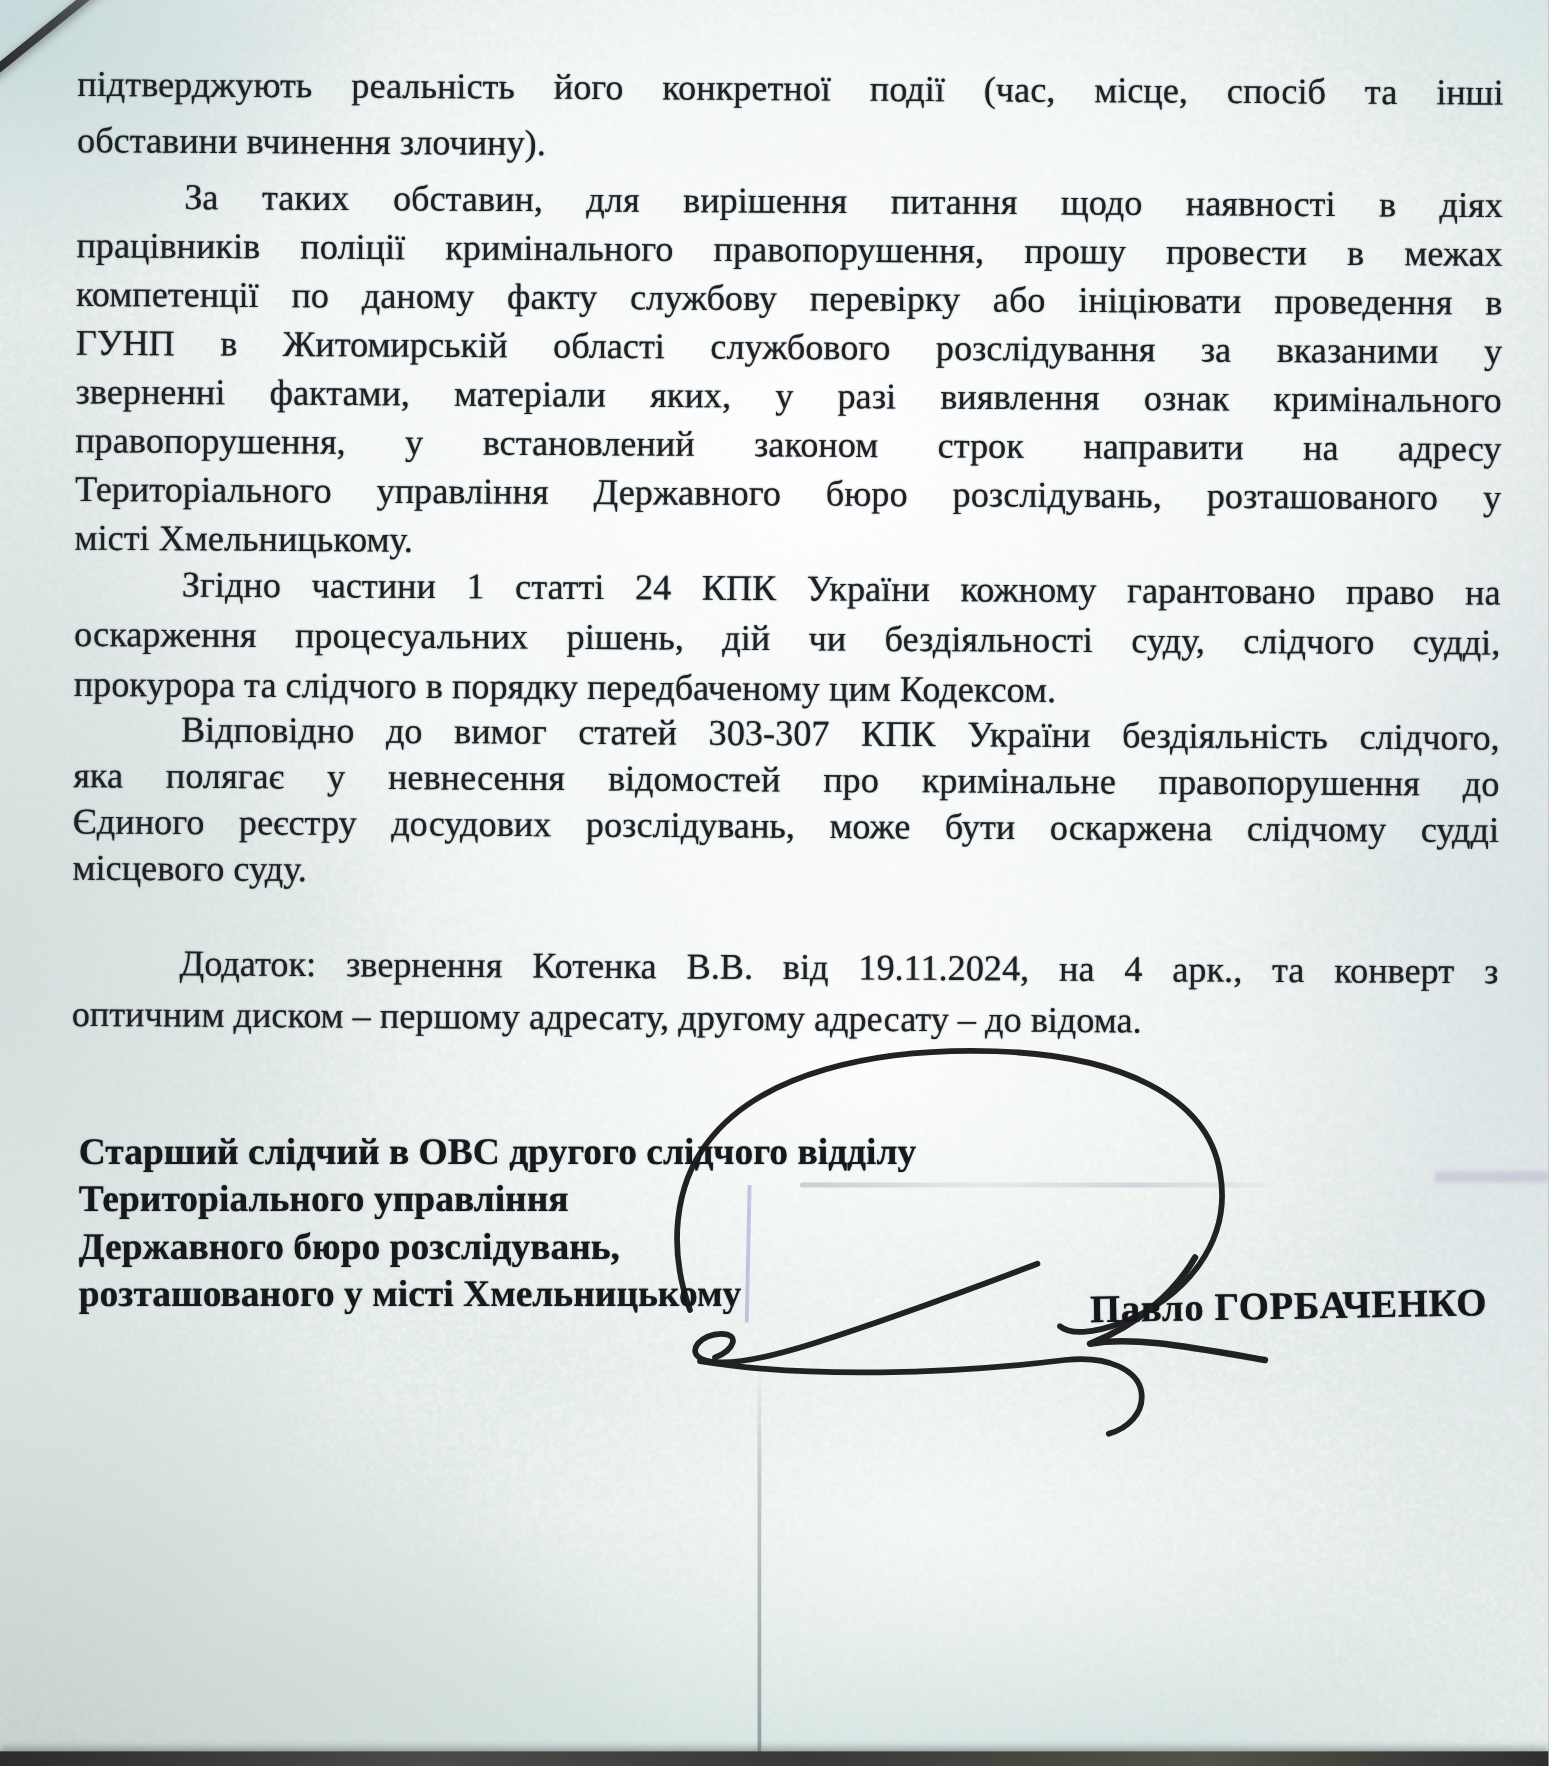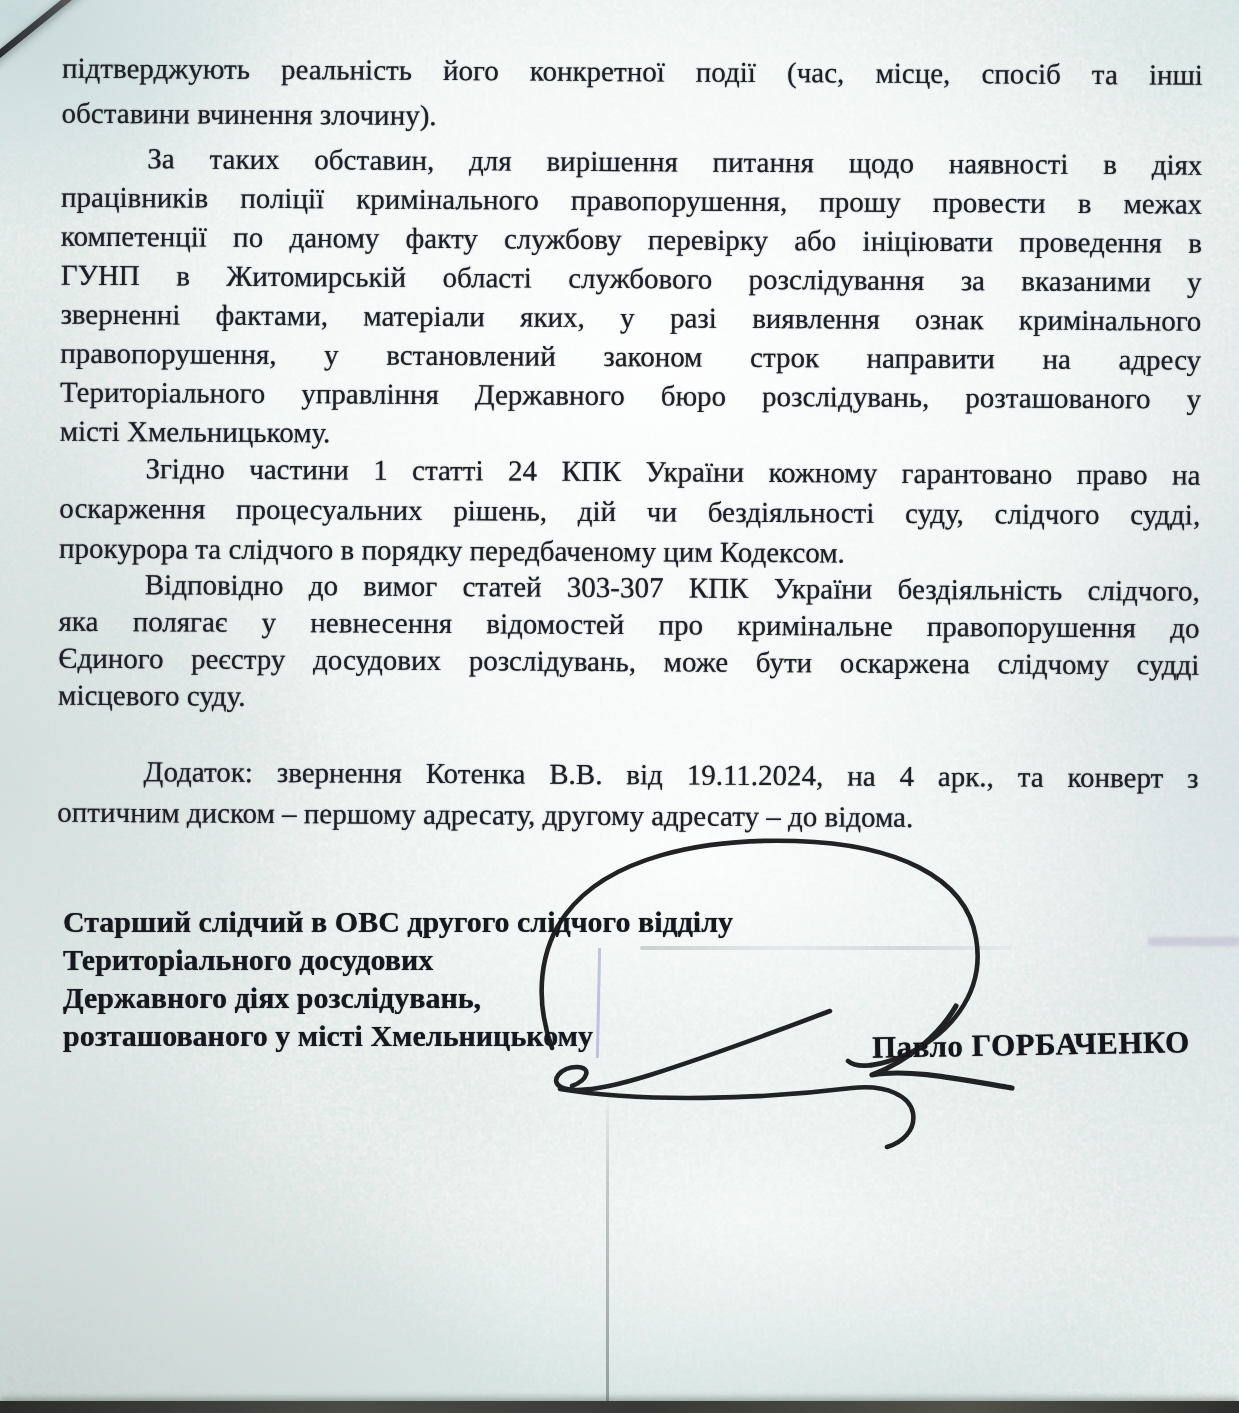--- a/index.html
+++ b/index.html
@@ -144,22 +144,22 @@
       <span class="line last">місцевого суду.</span>
     </p>
     <p class="para p5">
       <span class="line indent">Додаток: звернення Котенка В.В. від 19.11.2024, на 4 арк., та конверт з</span>
       <span class="line last">оптичним диском – першому адресату, другому адресату – до відома.</span>
     </p>
   </div>
 
   <div class="sig-block">
     <span class="sline">Старший слідчий в ОВС другого слідчого відділу</span>
-    <span class="sline">Територіального досудових</span>
-    <span class="sline">Державного діях розслідувань,</span>
+    <span class="sline">Територіального управління</span>
+    <span class="sline">Державного бюро розслідувань,</span>
     <span class="sline">розташованого у місті Хмельницькому</span>
   </div>
 
   <div class="signer-name">Павло ГОРБАЧЕНКО</div>
 
   <svg class="signature-svg" width="1239" height="1413" viewBox="0 0 1239 1413">
     <g fill="none" stroke="#17171a" stroke-width="4.6" stroke-linecap="round" stroke-linejoin="round" opacity="0.95">
       <path d="M 552 1048 C 534 998 540 948 566 914 C 608 858 700 838 796 841 C 894 844 966 876 976 938 C 986 994 948 1038 898 1058 C 874 1067 856 1068 848 1061"></path>
       <path d="M 830 1011 C 772 1033 700 1059 650 1075 C 618 1085 578 1095 561 1087 C 549 1081 561 1067 577 1067 C 592 1067 588 1080 572 1086"></path>
       <path d="M 560 1089 C 646 1103 762 1099 852 1088 C 888 1084 910 1097 913 1113 C 916 1131 901 1143 887 1147"></path>

